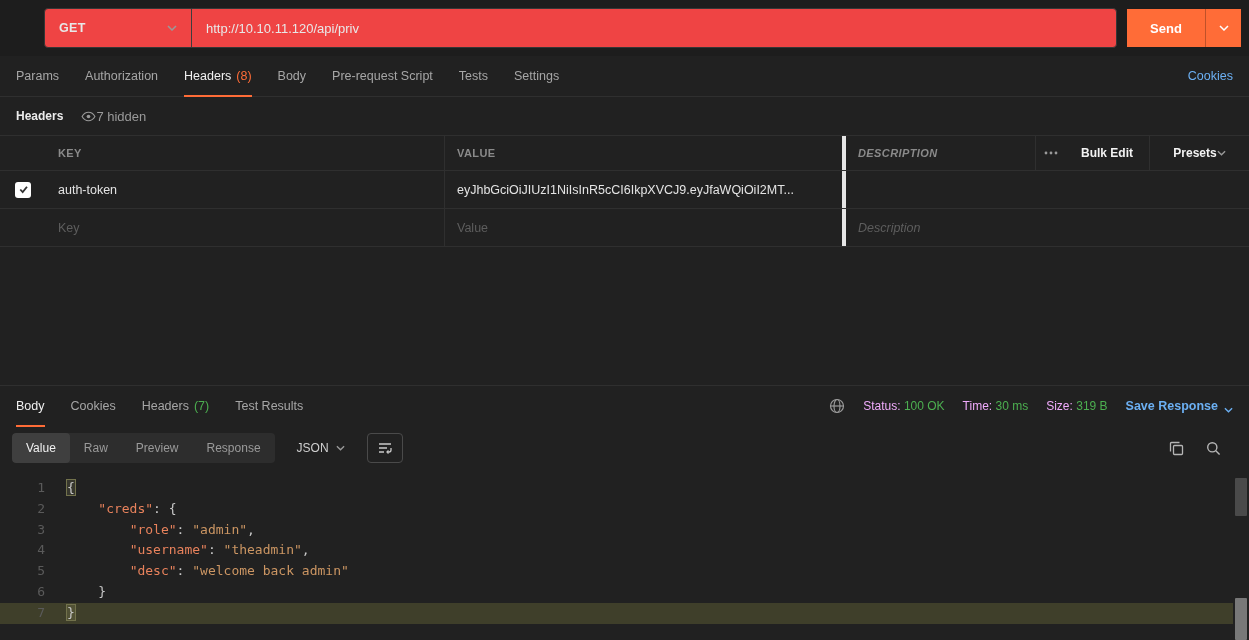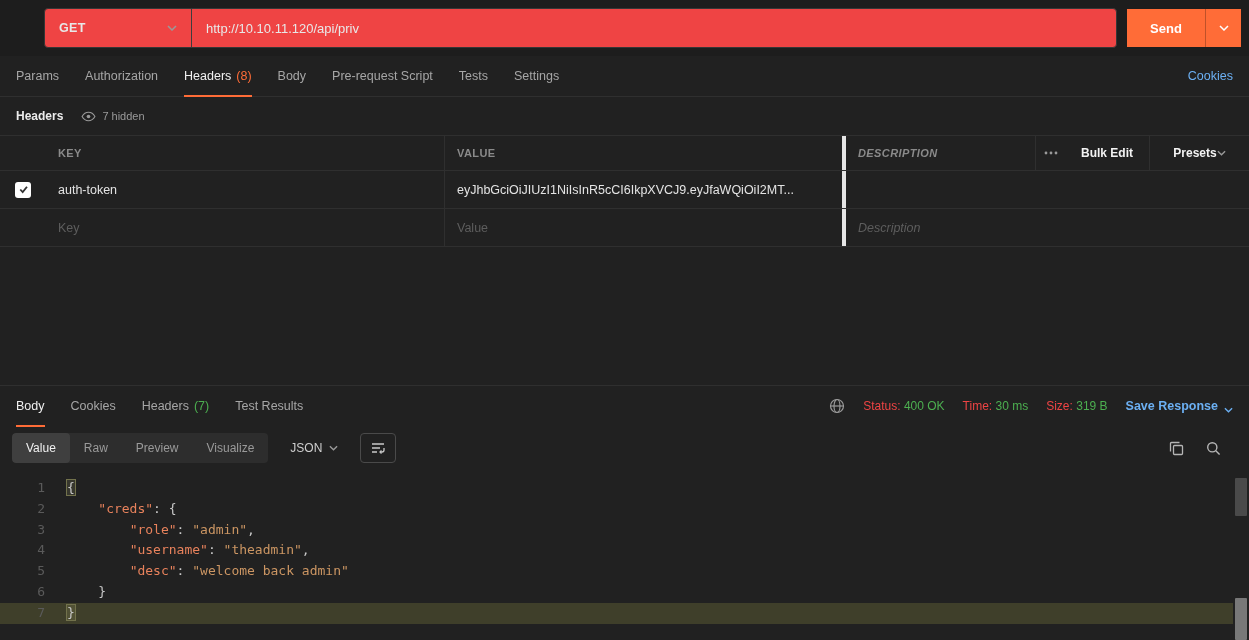--- a/index.html
+++ b/index.html
@@ -24,21 +24,21 @@
   .tab.active{color:#f0f0f0;}
   .tab.active::after{content:"";position:absolute;left:0;right:0;bottom:-1px;height:2px;background:#ff6c37;}
   .cnt{margin-left:5px;font-size:12.5px;}
   .accent{color:#ff6c37;}
   .success{color:#4caf50;}
   .cookies{margin-left:auto;display:flex;align-items:center;color:#6cb0f3;font-size:12.5px;cursor:pointer;}
 
   
   .headers-sub{height:38px;flex:0 0 38px;display:flex;align-items:center;column-gap:18px;padding:0 16px;}
   .sub-title{font-size:12px;font-weight:700;color:#ececec;}
-  .hidden-toggle{display:flex;align-items:center;column-gap:6px;color:#9a9a9a;font-size:11px;cursor:pointer;}
+  .hidden-toggle{display:flex;align-items:center;color:#9a9a9a;font-size:13px;cursor:pointer;}
 
   
   .kv-table{border-top:1px solid #2f2f2f;font-size:12.5px;}
   .kv-row{display:grid;grid-template-columns:46px 398px 398px 1fr;align-items:center;border-bottom:1px solid #2f2f2f;height:37px;}
   .kv-head{grid-template-columns:46px 398px 398px 193px 30px 84px 100px;height:34px;}
   .th{color:#8a8a8a;font-size:11px;font-weight:700;letter-spacing:.4px;}
   .c-key{padding:0 12px;overflow:hidden;white-space:nowrap;}
   .c-val{padding:0 12px;border-left:1px solid #2f2f2f;height:100%;display:flex;align-items:center;overflow:hidden;white-space:nowrap;}
   .c-desc{padding:0 12px;border-left:4px solid #e5e5e5;height:100%;display:flex;align-items:center;overflow:hidden;white-space:nowrap;font-style:italic;}
   .c-dots{border-left:1px solid #2f2f2f;height:100%;display:flex;align-items:center;justify-content:center;color:#9a9a9a;cursor:pointer;}
@@ -48,21 +48,21 @@
   .checkbox{width:16px;height:16px;background:#ffffff;border-radius:3px;display:flex;align-items:center;justify-content:center;cursor:pointer;}
   .cell{color:#e4e4e4;cursor:text;}
   .placeholder{color:#5d5d5d;}
   .gap{flex:1;}
 
   
   .response{flex:0 0 255px;height:255px;border-top:1px solid #2f2f2f;display:flex;flex-direction:column;box-sizing:border-box;}
   .resp-tabs{height:40px;flex:0 0 40px;display:flex;align-items:stretch;column-gap:26px;padding:0 16px;}
   .resp-meta{margin-left:auto;display:flex;align-items:center;column-gap:18px;}
   .meta{font-size:12px;white-space:nowrap;}
-  .mlabel{color:#ef4444;}
+  .mlabel{color:#f0abfc;}
   .mval{color:#4caf50;}
   .save-resp{display:flex;align-items:flex-end;column-gap:6px;color:#6cb0f3;font-size:12.5px;font-weight:600;cursor:pointer;white-space:nowrap;}
   .save-resp .chev{color:#6cb0f3;}
 
   .resp-toolbar{height:44px;flex:0 0 44px;display:flex;align-items:center;padding:0 12px;column-gap:12px;}
   .seg{display:flex;align-items:center;background:#2d2d2d;border-radius:4px;height:30px;overflow:hidden;}
   .seg-item{padding:0 14px;line-height:30px;font-size:12px;color:#9a9a9a;cursor:pointer;white-space:nowrap;}
   .seg-item.active{background:#3f3f3f;color:#f0f0f0;border-radius:4px;}
   .lang{display:flex;align-items:center;column-gap:7px;height:30px;padding:0 10px;color:#cfcfcf;font-size:12px;cursor:pointer;}
   .wrap-btn{width:36px;height:30px;background:transparent;border:1px solid #4a4a4a;border-radius:4px;display:flex;align-items:center;justify-content:center;color:#c9c9c9;cursor:pointer;}
@@ -221,21 +221,21 @@
       <div class="resp-meta">
         <span style="display:inline-flex;color:#9a9a9a;">
           <svg width="16" height="16" viewBox="0 0 16 16">
               <circle cx="8" cy="8" r="6.5" stroke="currentColor" stroke-width="1.2" fill="none"></circle>
               <ellipse cx="8" cy="8" rx="3" ry="6.5" stroke="currentColor" stroke-width="1.2" fill="none"></ellipse>
               <path d="M1.5 8h13" stroke="currentColor" stroke-width="1.2"></path>
             </svg>
         </span>
         <span class="meta">
           <span class="mlabel">Status:</span>
-          <span class="mval">400 OK</span>
+          <span class="mval">100 OK</span>
         </span>
         <span class="meta">
           <span class="mlabel">Time:</span>
           <span class="mval">30 ms</span>
         </span>
         <span class="meta">
           <span class="mlabel">Size:</span>
           <span class="mval">319 B</span>
         </span>
         <span class="save-resp">
@@ -247,21 +247,21 @@
           </span>
         </span>
       </div>
     </div>
 
     <div class="resp-toolbar">
       <div class="seg">
         <div class="seg-item active">Value</div>
         <div class="seg-item">Raw</div>
         <div class="seg-item">Preview</div>
-        <div class="seg-item">Visualize</div>
+        <div class="seg-item">Response</div>
       </div>
       <div class="lang">
         <span>JSON</span>
         <span class="chev">
           <svg width="9" height="6" viewBox="0 0 10 6">
               <path d="M1 1l4 4 4-4" stroke="currentColor" stroke-width="1.5" fill="none"></path>
             </svg>
         </span>
       </div>
       <button class="wrap-btn">

